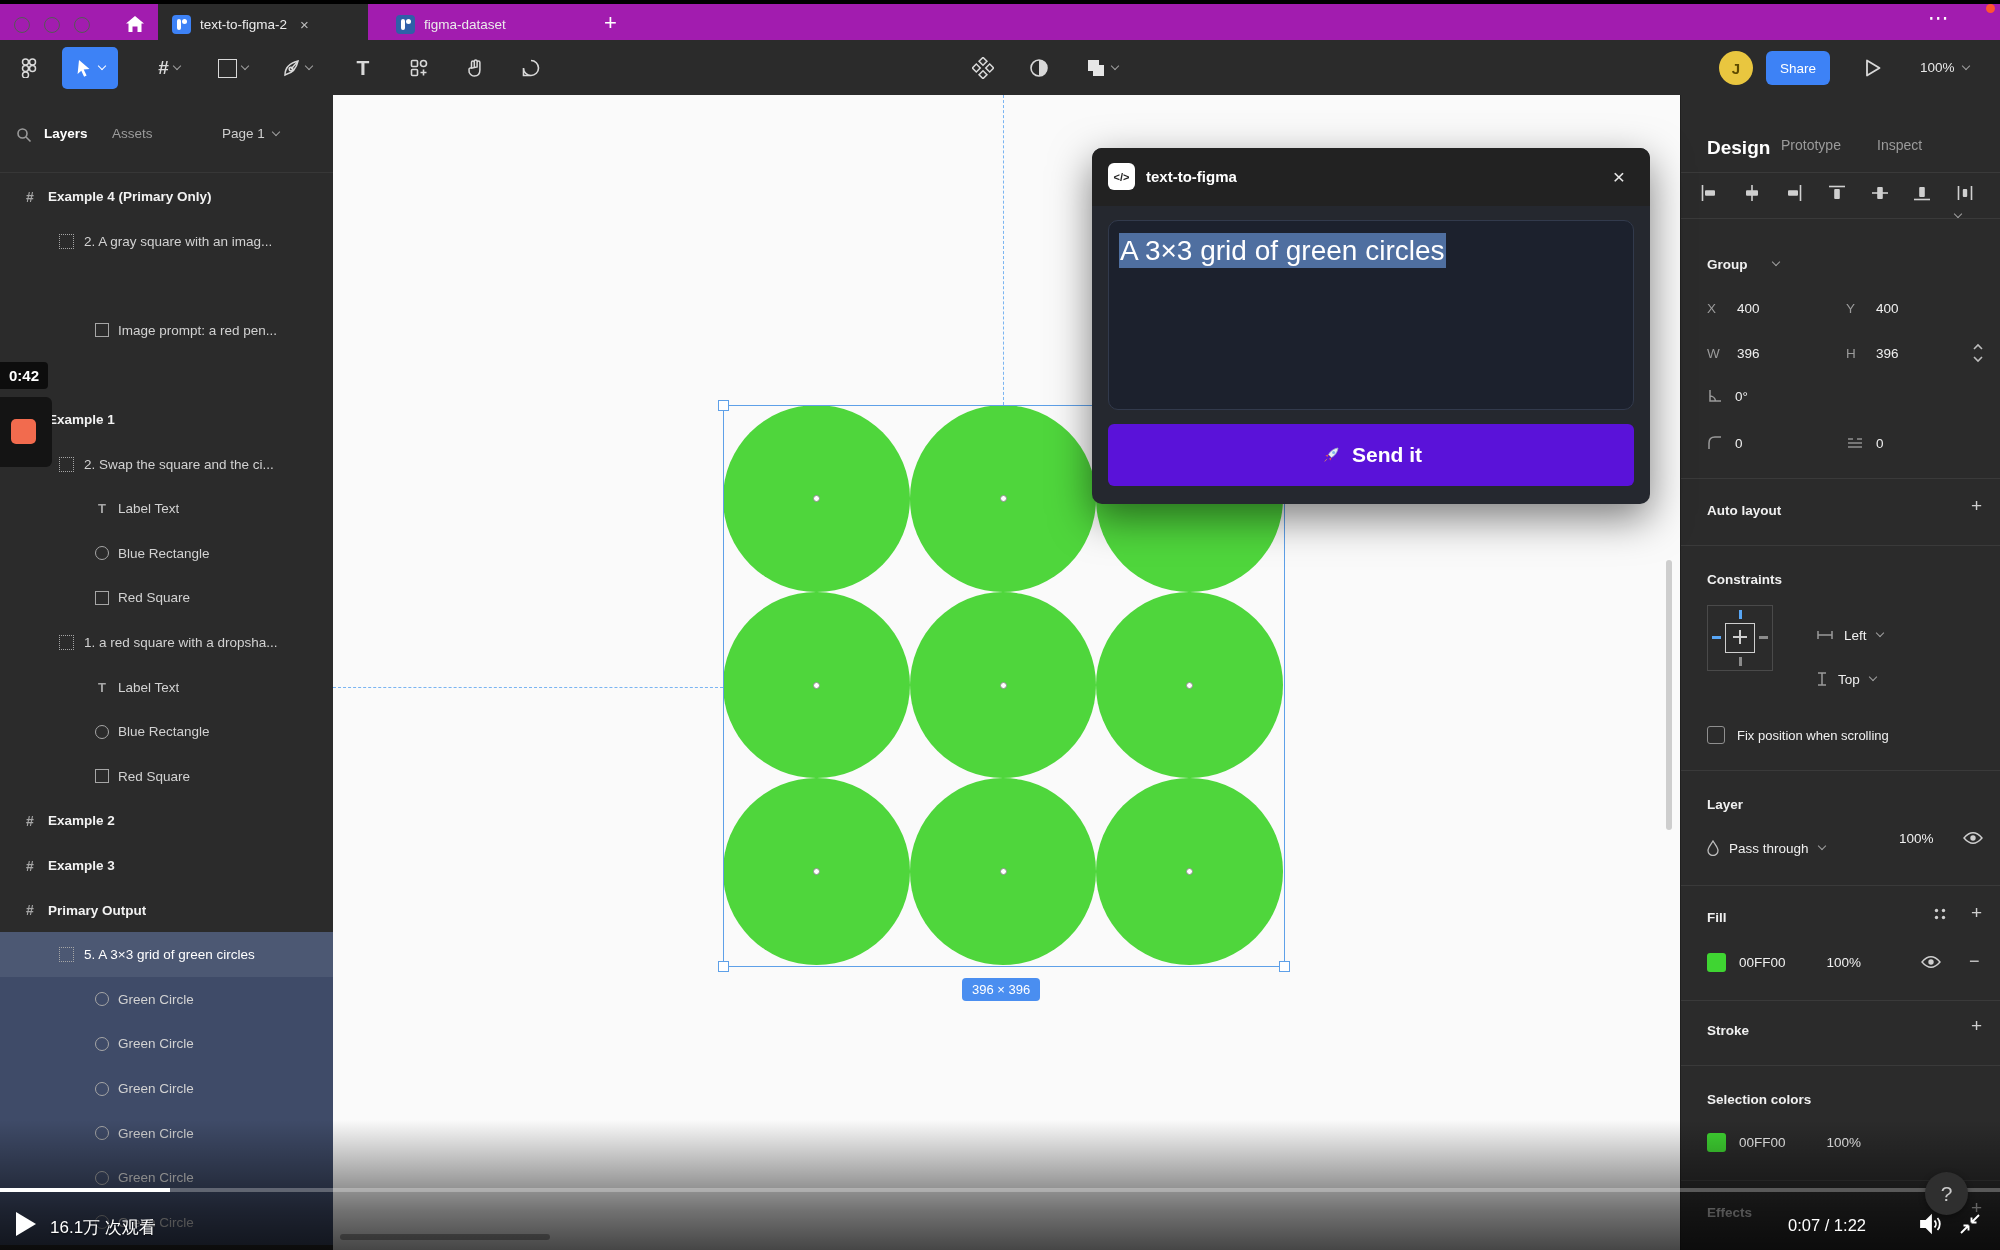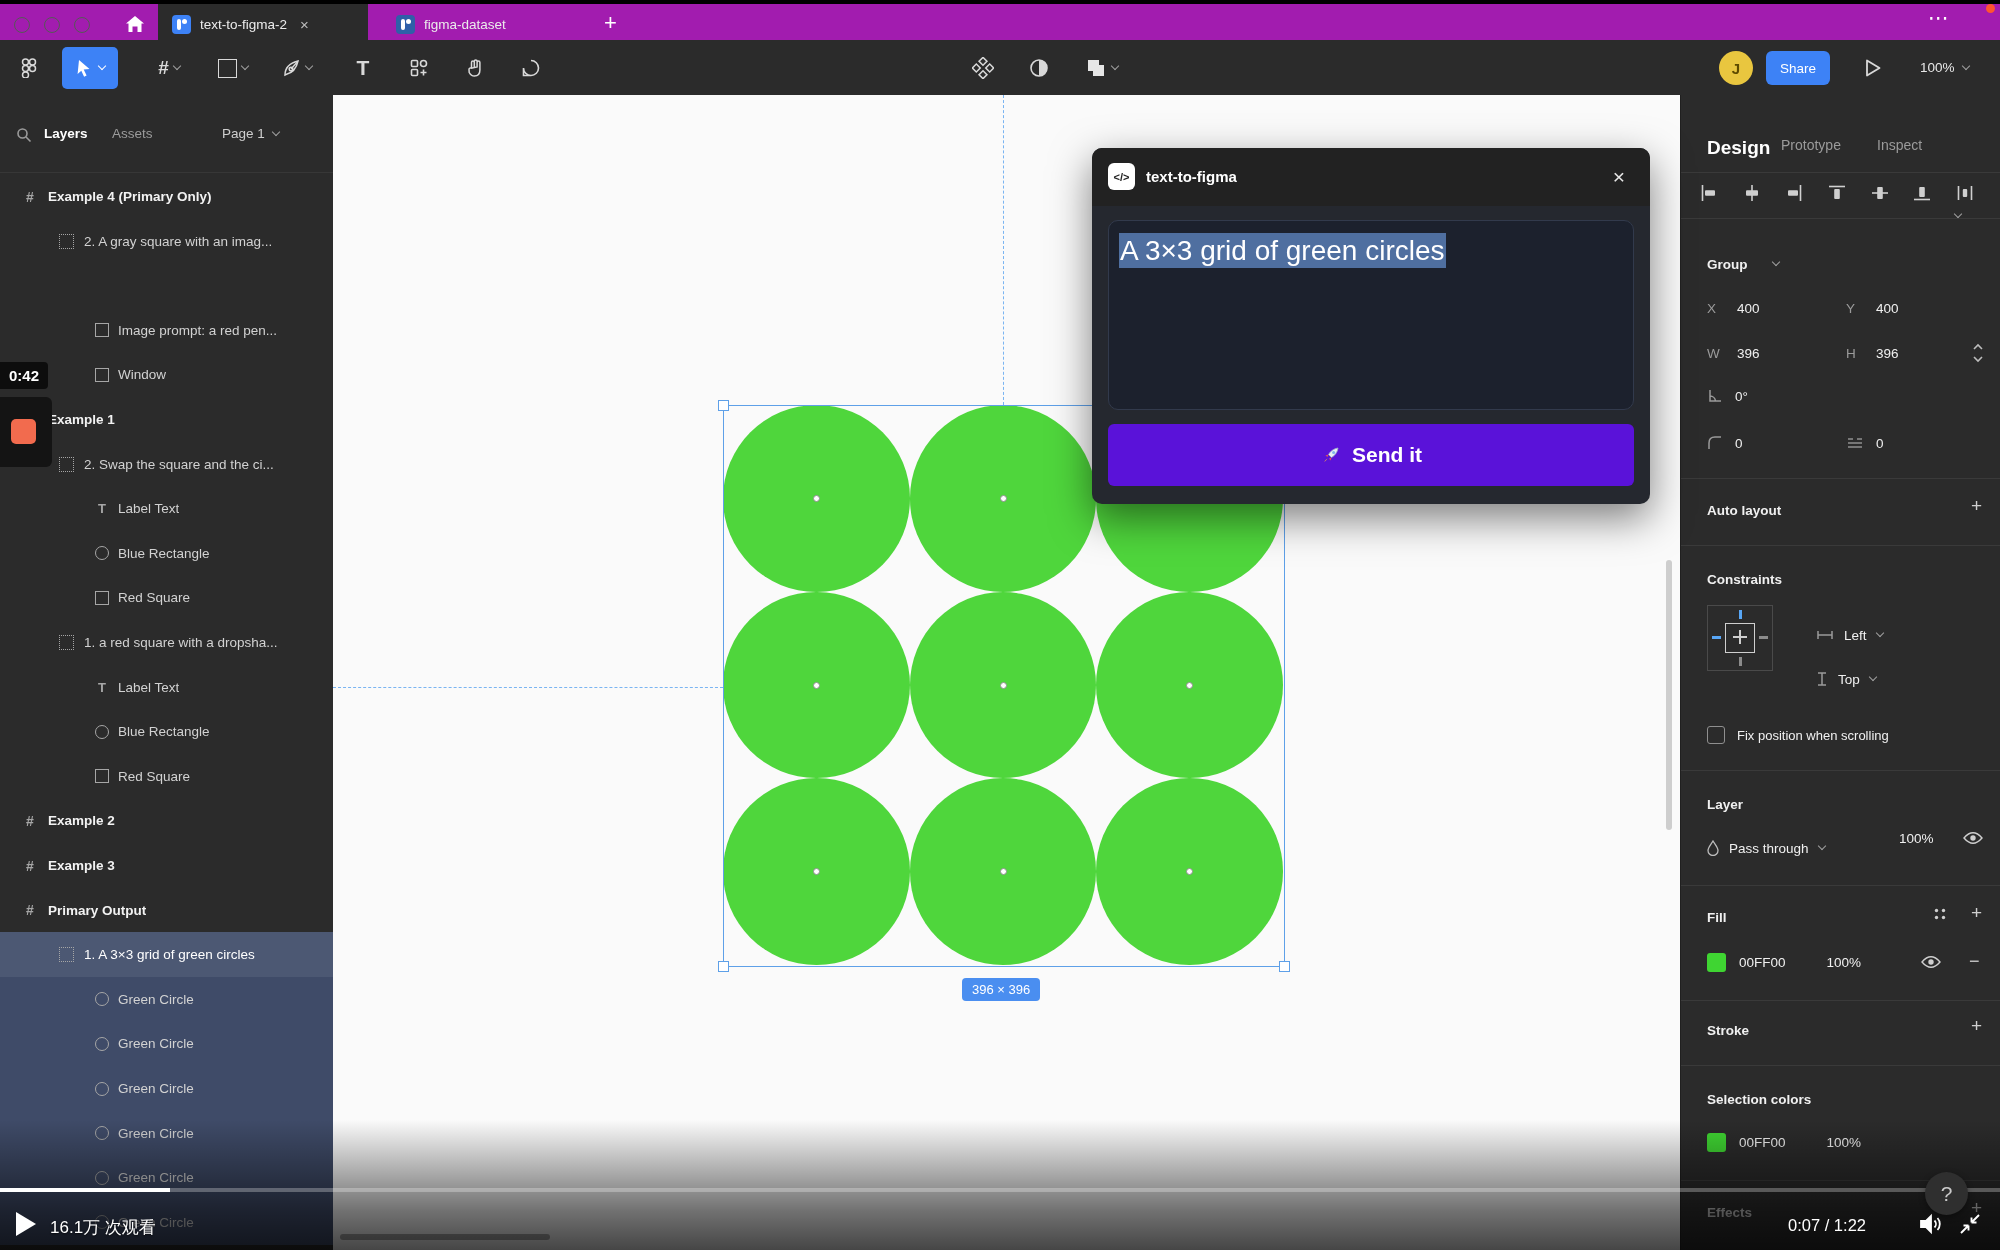--- a/index.html
+++ b/index.html
@@ -254,26 +254,20 @@
             <span class="ic-group"></span>
           </span>
           <span class="lbl" style="left: 84px;">2. A gray square with an imag...</span>
         </div>
         <div class="trow" style="top: 133.8px;">
           <span class="ic" style="left: 94px;">
             <span class="ic-rect"></span>
           </span>
           <span class="lbl" style="left: 118px;">Image prompt: a red pen...</span>
         </div>
-        <div class="trow" style="top: 178.4px;">
-          <span class="ic" style="left: 94px;">
-            <span class="ic-rect"></span>
-          </span>
-          <span class="lbl" style="left: 118px;">Window</span>
-        </div>
         <div class="trow sec" style="top: 223px;">
           <span class="ic" style="left: 22px; font-weight: 600; font-size: 14px;">#</span>
           <span class="lbl" style="left: 48px;">Example 1</span>
         </div>
         <div class="trow" style="top: 267.6px;">
           <span class="ic" style="left: 58px;">
             <span class="ic-group"></span>
           </span>
           <span class="lbl" style="left: 84px;">2. Swap the square and the ci...</span>
         </div>
@@ -324,21 +318,21 @@
           <span class="lbl" style="left: 48px;">Example 3</span>
         </div>
         <div class="trow sec" style="top: 713.6px;">
           <span class="ic" style="left: 22px; font-weight: 600; font-size: 14px;">#</span>
           <span class="lbl" style="left: 48px;">Primary Output</span>
         </div>
         <div class="trow selmain" style="top: 758.2px;">
           <span class="ic" style="left: 58px;">
             <span class="ic-group"></span>
           </span>
-          <span class="lbl" style="left: 84px;">1. A 3×3 grid of green circles</span>
+          <span class="lbl" style="left: 84px;">5. A 3×3 grid of green circles</span>
         </div>
         <div class="trow selchild" style="top: 802.8px;">
           <span class="ic" style="left: 94px;">
             <span class="ic-ellipse"></span>
           </span>
           <span class="lbl" style="left: 118px;">Green Circle</span>
         </div>
         <div class="trow selchild" style="top: 847.4px;">
           <span class="ic" style="left: 94px;">
             <span class="ic-ellipse"></span>

